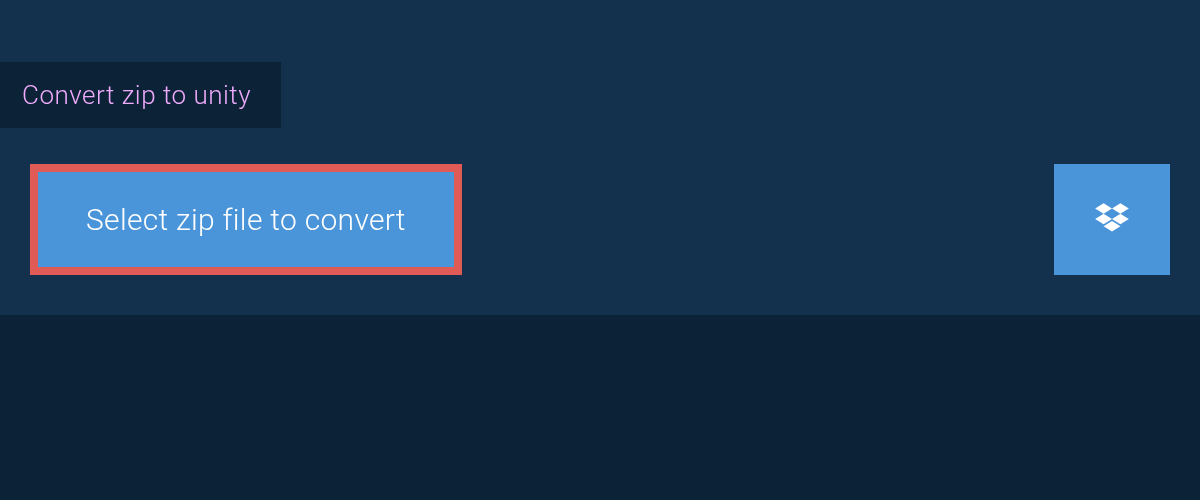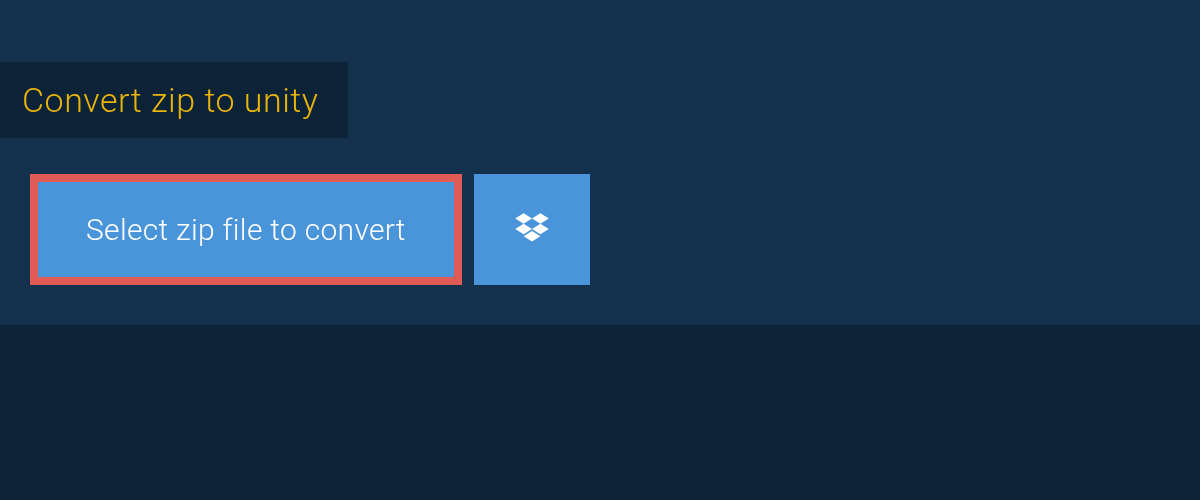--- a/index.html
+++ b/index.html
@@ -20,30 +20,31 @@
       padding-top: 62px;
       padding-bottom: 0;
     }
     .tab-header {
       background: #0c2237;
       display: inline-block;
       padding: 18px 30px 18px 22px;
       margin-left: 0;
     }
     .tab-title {
-      color: #eab308;
-      font-size: 34px;
+      color: #f0abfc;
+      font-size: 26px;
       font-weight: 300;
       letter-spacing: 0.5px;
     }
     .button-row {
       display: flex;
       gap: 12px;
       padding: 36px 30px 40px 30px;
       align-items: stretch;
+      justify-content: space-between;
     }
     .select-button {
       background: #4a95d9;
       border: 8px solid #e05b56;
       color: #ffffff;
       font-size: 30px;
       font-weight: 300;
       padding: 30px 48px;
       cursor: pointer;
       display: flex;

